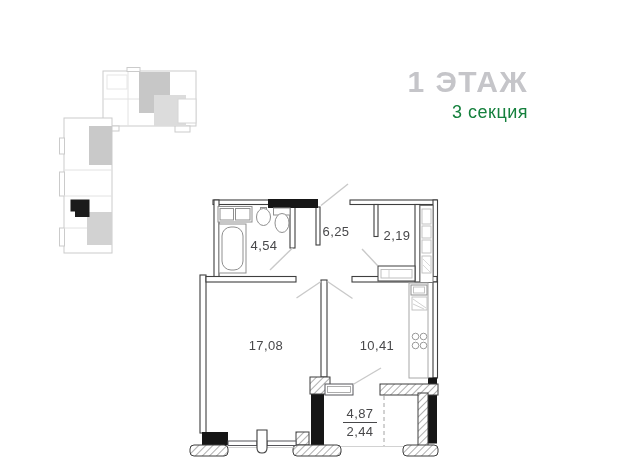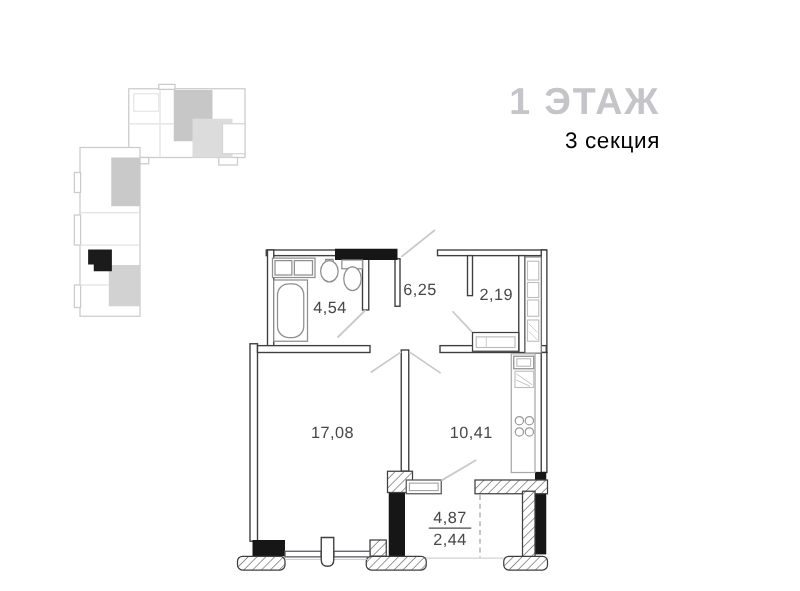--- a/index.html
+++ b/index.html
@@ -1,21 +1,21 @@
 <!DOCTYPE html>
 <html><head>
 <meta charset="utf-8">
 <style>
   html,body{margin:0;padding:0;background:#ffffff;}
   .page{position:relative;width:604px;height:473px;background:#ffffff;overflow:hidden;
         font-family:"Liberation Sans",sans-serif;}
   .header{position:absolute;top:66px;right:76px;display:flex;flex-direction:column;
           align-items:flex-end;text-align:right;user-select:none;}
   .title{font-size:30px;font-weight:700;letter-spacing:1.5px;color:#c5c5c9;line-height:1.05;}
-  .subtitle{font-size:18px;font-weight:400;letter-spacing:.5px;color:#000000;margin-top:4px;}
+  .subtitle{font-size:18px;font-weight:400;letter-spacing:.5px;color:#15803d;margin-top:4px;}
   svg{position:absolute;left:0;top:0;}
   .wall{fill:#ffffff;stroke:#3f3f3f;stroke-width:1.1;}
   .solid{fill:#161616;stroke:none;}
   .hatched{fill:url(#hatch);stroke:#3f3f3f;stroke-width:1;}
   .fixture{fill:#ffffff;stroke:#8f8f8f;stroke-width:1;}
   .fixture-lite{fill:none;stroke:#bdbdbd;stroke-width:.9;}
   .door{stroke:#c9c9c9;stroke-width:1.4;fill:none;}
   .win{fill:#ffffff;stroke:#55555a;stroke-width:1;}
   .area-label{font-family:"Liberation Sans",sans-serif;font-size:13px;font-weight:500;
               fill:#48484a;letter-spacing:.4px;text-anchor:middle;}

